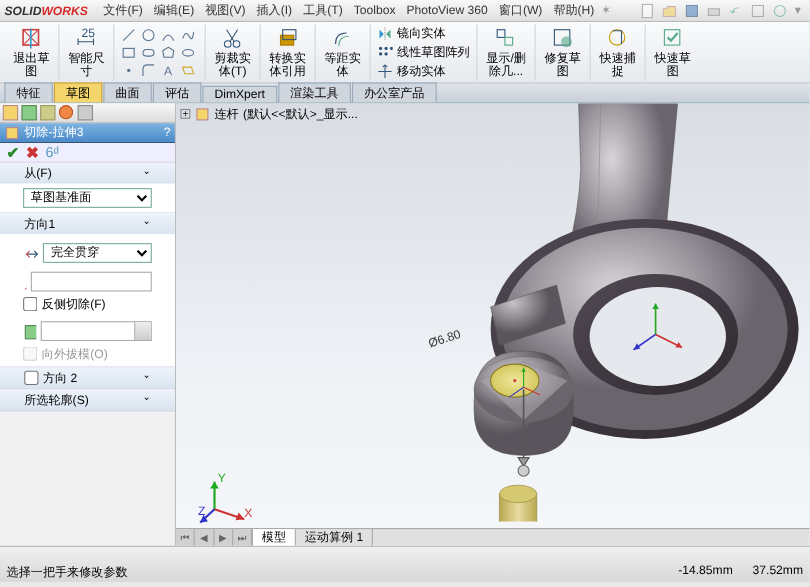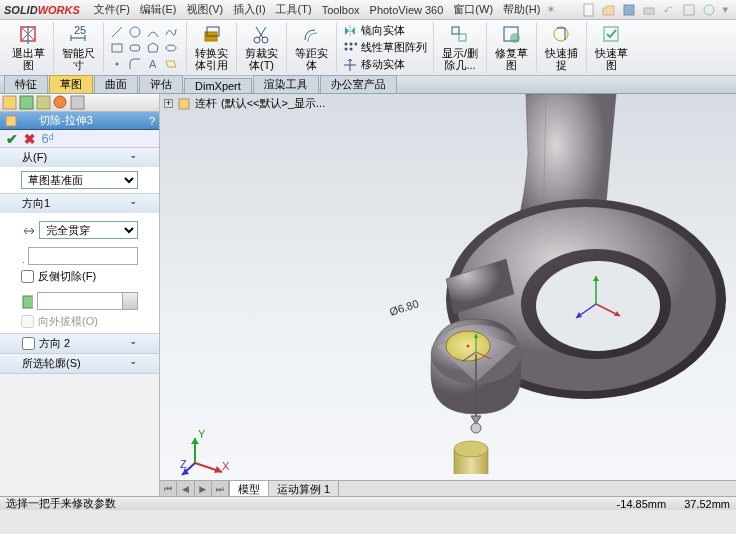--- a/index.html
+++ b/index.html
@@ -42,21 +42,21 @@
 .spinner{width:130px;height:18px;border:1px solid #aaa;background:#fff;margin-top:4px;position:relative}
 .spinner::after{content:"";position:absolute;right:0;top:0;bottom:0;width:14px;background:linear-gradient(#eee,#ccc);border-left:1px solid #aaa}
 .viewport{flex:1;background:linear-gradient(#d8dde3 0%,#eef1f5 60%,#f5f7fa 100%);position:relative}
 .bread{position:absolute;top:2px;left:4px;font-size:11px;display:flex;align-items:center;gap:4px}
 .triad{position:absolute;left:20px;bottom:18px}
 .bottom-tabs{position:absolute;bottom:0;left:0;right:0;height:16px;background:#e0e0e0;border-top:1px solid #aaa;display:flex}
 .bt-spacer{width:70px;background:#d0d0d0;border-right:1px solid #aaa;display:flex}
 .bt-btn{width:18px;border-right:1px solid #aaa;text-align:center;font-size:9px;line-height:16px;color:#666;cursor:pointer}
 .btab{padding:0 8px;border-right:1px solid #aaa;line-height:16px;cursor:pointer;font-size:11px}
 .btab.active{background:#fff}
-.status-bar{height:14px;background:linear-gradient(#f0f0f0,#d8d8d8);border-top:1px solid #aaa;display:flex;align-items:center;padding:4px 6px;font-size:11px}
+.status-bar{height:32px;background:linear-gradient(#f0f0f0,#d8d8d8);border-top:1px solid #aaa;display:flex;padding:16px 6px;font-size:11px}
 .status-bar .right{margin-left:auto;display:flex;gap:18px}
 
 .model-svg{position:absolute;top:0;right:0;width:540px;height:380px}
 </style>
 </head>
 <body>
 
 <div class="title-bar">
   <div class="logo"><span>SOLID</span><span style="color:#d62828">WORKS</span></div>
   <div class="menu-bar">
@@ -155,36 +155,36 @@
           <text x="3" y="11" font-size="11" fill="#357">A</text>
         </svg>
       <svg class="mini-icon">
           <path d="M2 4 L10 4 L12 10 L4 10 Z" fill="none" stroke="#c90"></path>
         </svg>
     </div>
   </div>
   <div class="ribbon-group">
     <div class="ribbon-btn">
       <svg class="ribbon-icon">
-          <rect x="4" y="8" width="12" height="9" fill="#c90" stroke="#a70"></rect>
-          <rect x="6" y="3" width="12" height="9" fill="none" stroke="#357"></rect>
-        </svg>
-      <span style="white-space:pre">转换实
-体引用</span>
-    </div>
-  </div>
-  <div class="ribbon-group">
-    <div class="ribbon-btn">
-      <svg class="ribbon-icon">
           <circle cx="6" cy="16" r="3" fill="none" stroke="#357"></circle>
           <circle cx="14" cy="16" r="3" fill="none" stroke="#357"></circle>
           <path d="M8 14 L15 3 M12 14 L5 3" stroke="#357"></path>
         </svg>
       <span style="white-space:pre">剪裁实
 体(T)</span>
+    </div>
+  </div>
+  <div class="ribbon-group">
+    <div class="ribbon-btn">
+      <svg class="ribbon-icon">
+          <rect x="4" y="8" width="12" height="9" fill="#c90" stroke="#a70"></rect>
+          <rect x="6" y="3" width="12" height="9" fill="none" stroke="#357"></rect>
+        </svg>
+      <span style="white-space:pre">转换实
+体引用</span>
     </div>
   </div>
   <div class="ribbon-group">
     <div class="ribbon-btn">
       <svg class="ribbon-icon">
           <path d="M4 16 Q4 6 14 6" fill="none" stroke="#357"></path>
           <path d="M7 18 Q7 9 16 9" fill="none" stroke="#5a8"></path>
         </svg>
       <span style="white-space:pre">等距实
 体</span>
@@ -286,21 +286,21 @@
           <circle cx="7" cy="7" r="6" fill="#e84" stroke="#b52"></circle>
         </svg>
       <svg class="pt-icon">
           <rect x="1" y="1" width="13" height="13" fill="#ccc" stroke="#888"></rect>
         </svg>
     </div>
     <div class="feature-head">
       <svg width="14" height="14">
           <rect x="2" y="2" width="10" height="10" fill="#f4d56b" stroke="#b88"></rect>
         </svg>
-      <span style="margin-left:21px">切除-拉伸3</span>
+      <span style="margin-left:4px">切除-拉伸3</span>
       <span class="q">?</span>
     </div>
     <div class="confirm-row">
       <span class="chk">✔</span>
       <span class="xm">✖</span>
       <span style="color:#59b;font-size:13px">6ᵈ</span>
     </div>
 
     <div class="prop-section">
       <div class="prop-head">

